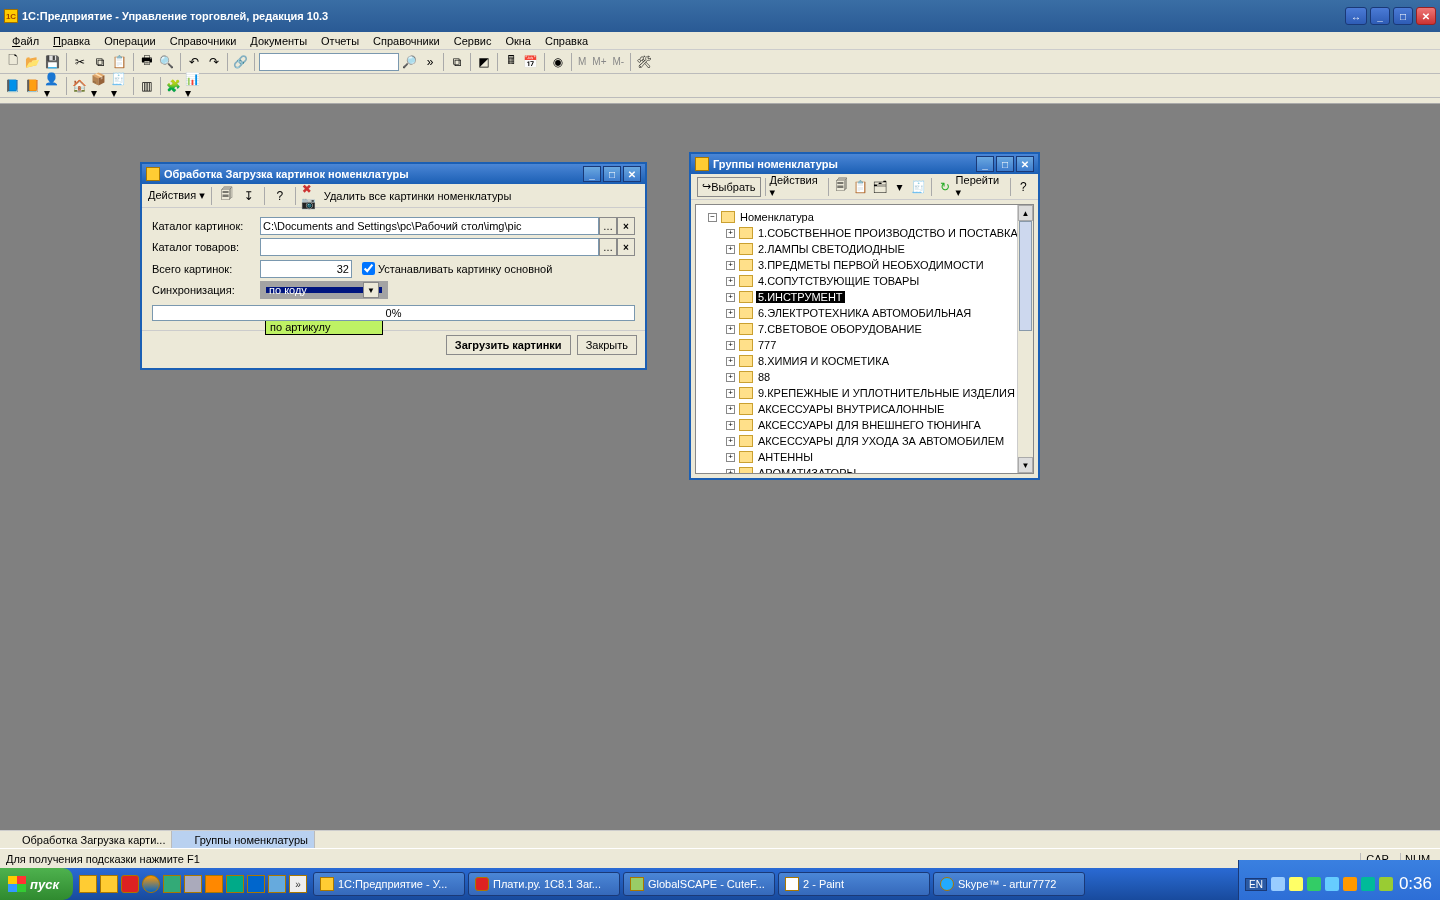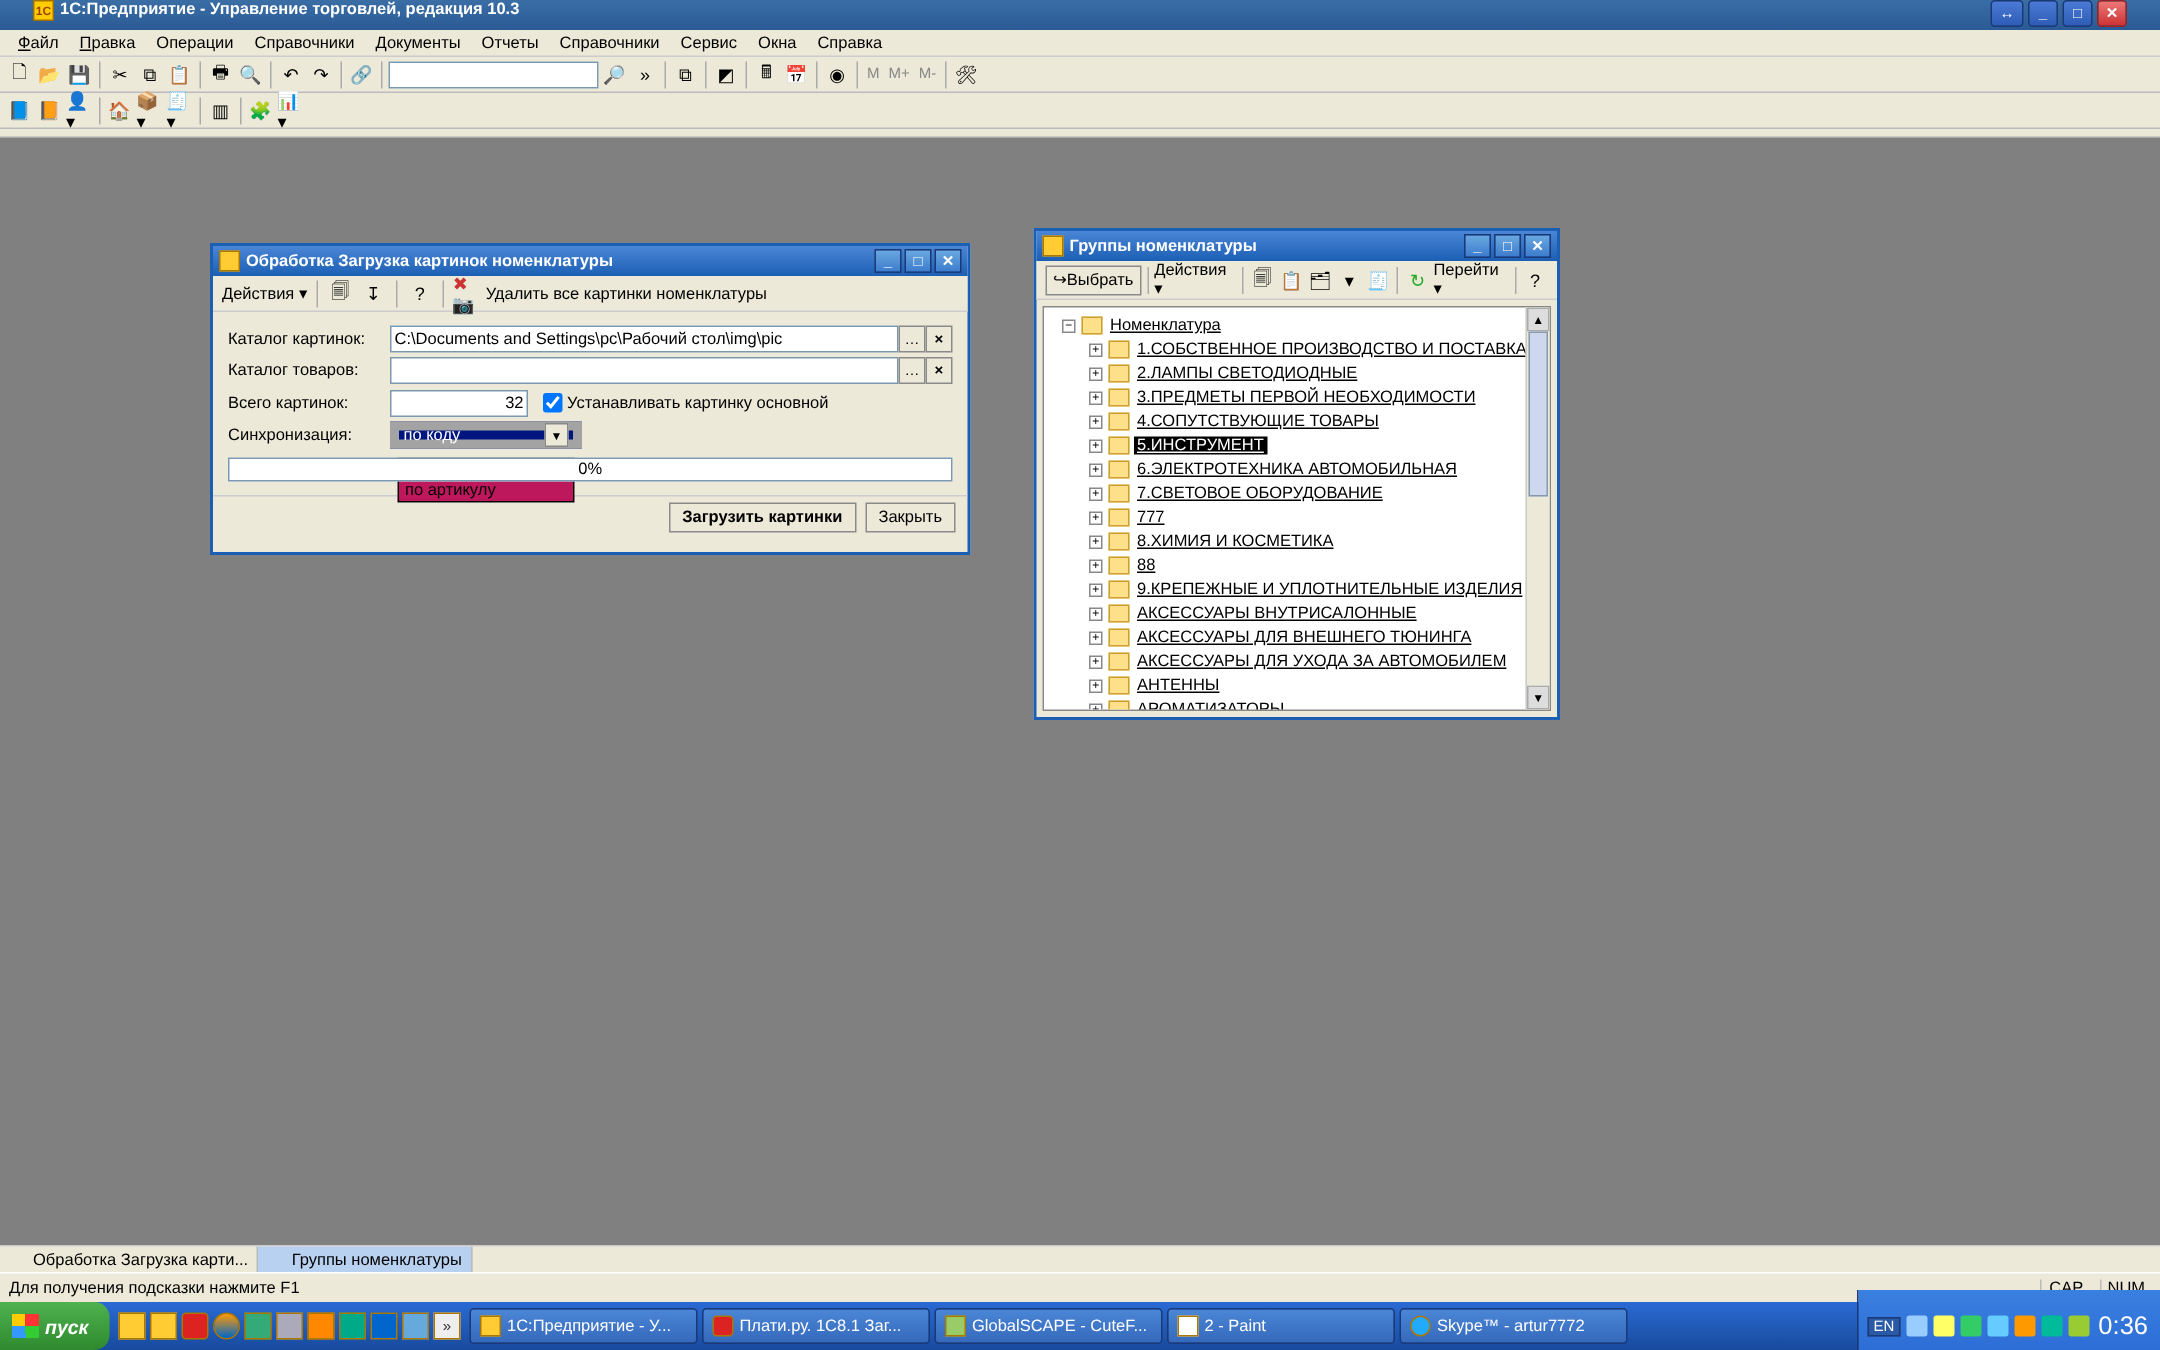--- a/index.html
+++ b/index.html
@@ -9,23 +9,23 @@
     width: 1440px;
     height: 900px;
     font-family: Tahoma, Arial, sans-serif;
     font-size: 11px;
     background: #808080;
     overflow: hidden;
     position: relative;
   }
   
   .main-title {
-    height: 20px;
+    height: 32px;
     background: linear-gradient(#3a6ea5, #2a5a95);
-    display: flex; align-items: flex-start; padding: 0 22px;
+    display: flex; align-items: center; padding: 0 4px;
     color: #fff; font-weight: bold; font-size: 11px;
   }
   .main-title .app-icon {
     width: 14px; height: 14px; background: #ffcc00; border: 1px solid #a07000;
     margin-right: 4px; display: inline-flex; align-items:center; justify-content:center;
     font-size: 8px; color: #a04000; font-weight:bold;
   }
   .main-title .spacer { flex: 1; }
   .main-title .window-controls { display:flex; gap:3px; }
   .main-title .wc-btn {
@@ -95,21 +95,21 @@
   .combo .caret {
     width:16px;height:16px; background:#ece9d8; border:1px solid #888;
     display:flex;align-items:center;justify-content:center; color:#000; font-size:8px;
     margin-left:auto;
   }
   .dropdown-list {
     position:absolute; top:18px; left:-1px; right:-1px;
     background:#fff; border:1px solid #000;
   }
   .dropdown-list .opt {
-    padding:1px 4px; background:#be185d; color:#000;
+    padding:1px 4px; background:#bef264; color:#000;
   }
   .dropdown-list .opt.selected { background:#00157f; color:#fff; }
   .progress-wrap {
     height: 16px; border:1px solid #7a98af; background:#fff;
     display:flex; align-items:center; justify-content:center;
     color:#000;
     position:relative;
   }
   .dlg-footer {
     height: 28px; border-top:1px solid #ccc; display:flex; align-items:center;
@@ -149,21 +149,20 @@
     width:9px;height:9px;border:1px solid #888;background:#fff;
     display:flex;align-items:center;justify-content:center;
     font-size:8px;line-height:8px; margin-right:4px; color:#000;
   }
   .folder-icon {
     width:14px; height:12px; background:#ffe08a; border:1px solid #caa030;
     margin-right:3px;
   }
   .node-label {
     padding: 0 2px;
-    text-decoration: underline;
   }
   .node-selected {
     background:#000000; color:#fff;
   }
   
   .mdi-tabs {
     position:absolute; left:0; right:0; bottom:52px; height:18px;
     background:#ece9d8; display:flex; align-items:stretch; border-top:1px solid #ccc;
   }
   .mdi-tab {

